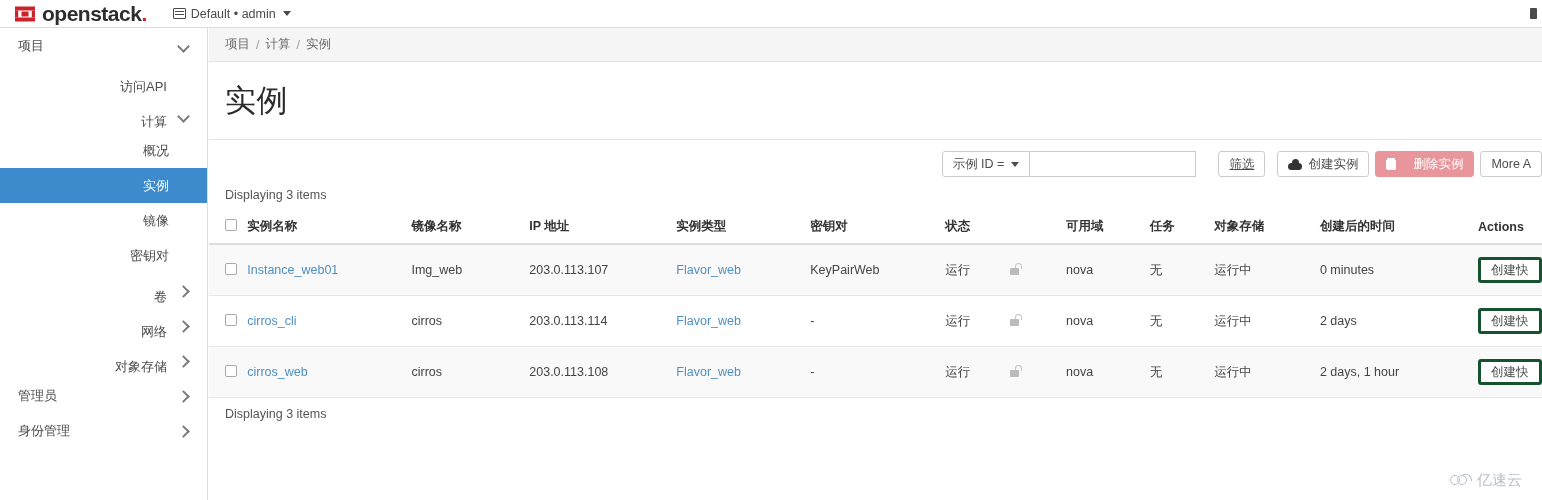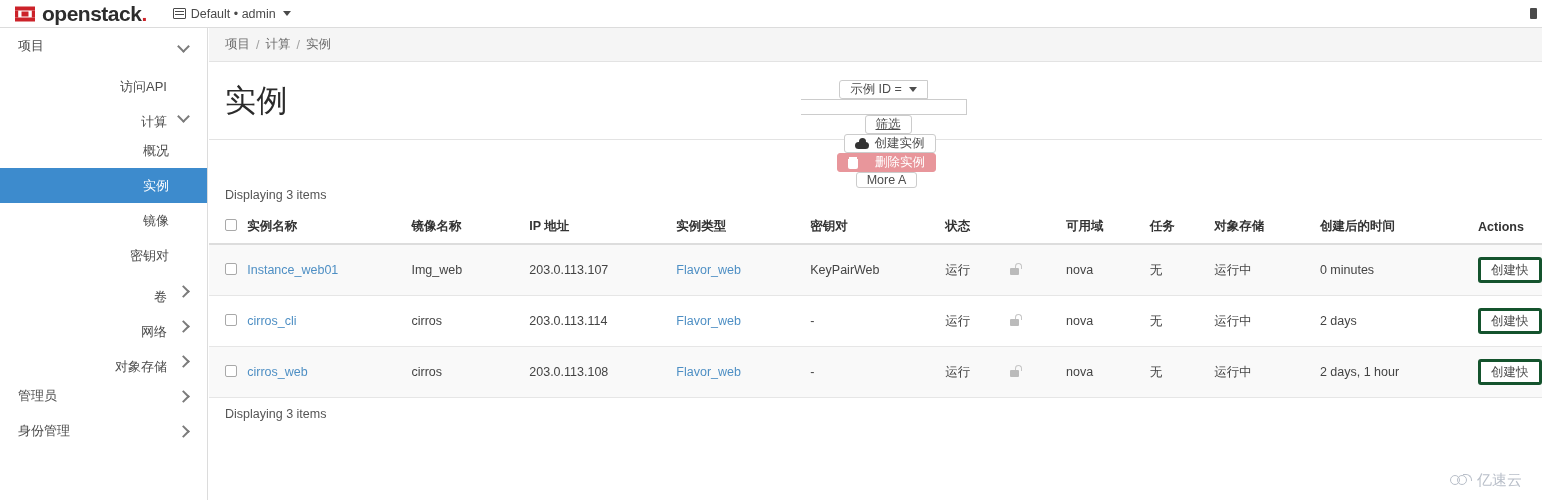--- a/index.html
+++ b/index.html
@@ -114,39 +114,39 @@
     padding: 20px 0 0 16px; margin: 0; line-height: 1.2;
     letter-spacing: 0.5px;
   }
   .title-rule {
     margin: 20px 0 0 0; height: 1px; background: #e3e3e3; width: 100%;
   }
 
   
   .toolbar {
     display: flex; align-items: center; justify-content: flex-end;
-    height: 48px; padding-right: 0px; padding-left: 16px; gap: 0; flex-direction: column;
+    height: 48px; padding-right: 0px; padding-left: 16px; gap: 0;
   }
   .btn {
     display: inline-flex; align-items: center; justify-content: center;
     height: 26px; padding: 0 10px; font-size: 12.5px;
     border: 1px solid #cccccc; background: #ffffff; color: #4d4d4d;
     border-radius: 3px; cursor: pointer; white-space: nowrap;
   }
   .filter-select {
     border-radius: 3px 0 0 3px; gap: 5px;
   }
   .filter-select .caret-dn { border-top-color: #4d4d4d; }
   .filter-input {
     height: 26px; width: 166px; border: 1px solid #cccccc;
     border-left: none; background: #ffffff; outline: none;
     font-size: 12.5px; padding: 0 8px; color: #4d4d4d;
     border-radius: 0;
   }
-  .btn-filter { margin-left: 9px; text-decoration: underline; }
+  .btn-filter { margin-left: 22px; text-decoration: underline; }
   .btn-create { margin-left: 12px; gap: 6px; }
   .btn-delete {
     margin-left: 6px; gap: 17px;
     background: #e8969b; border-color: #e8969b; color: #ffffff;
   }
   .btn-more { margin-left: 6px; }
 
   .icon-cloud-up {
     width: 14px; height: 11px; position: relative; flex: none;
   }

